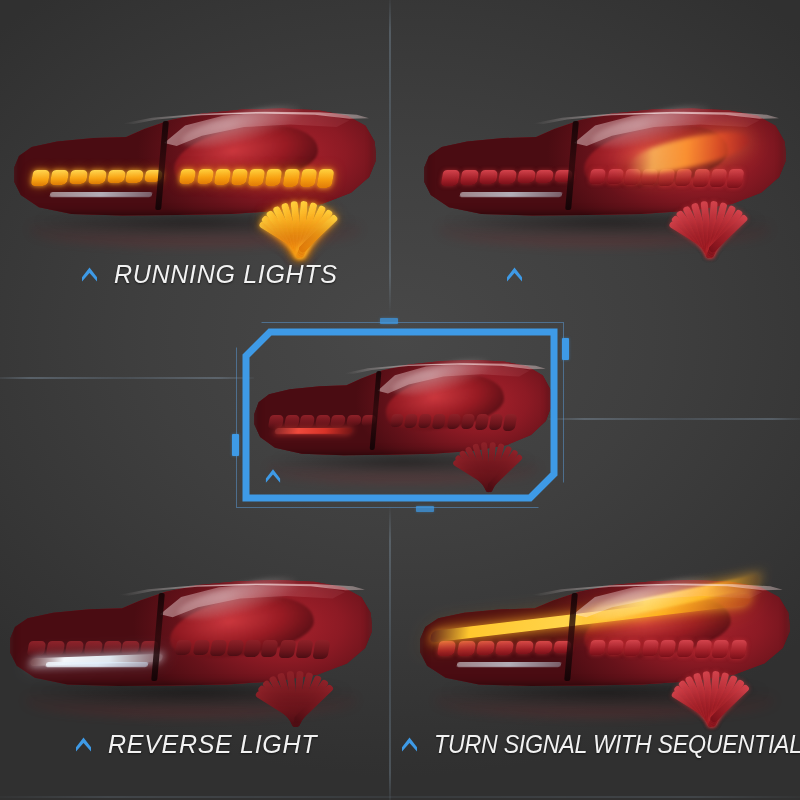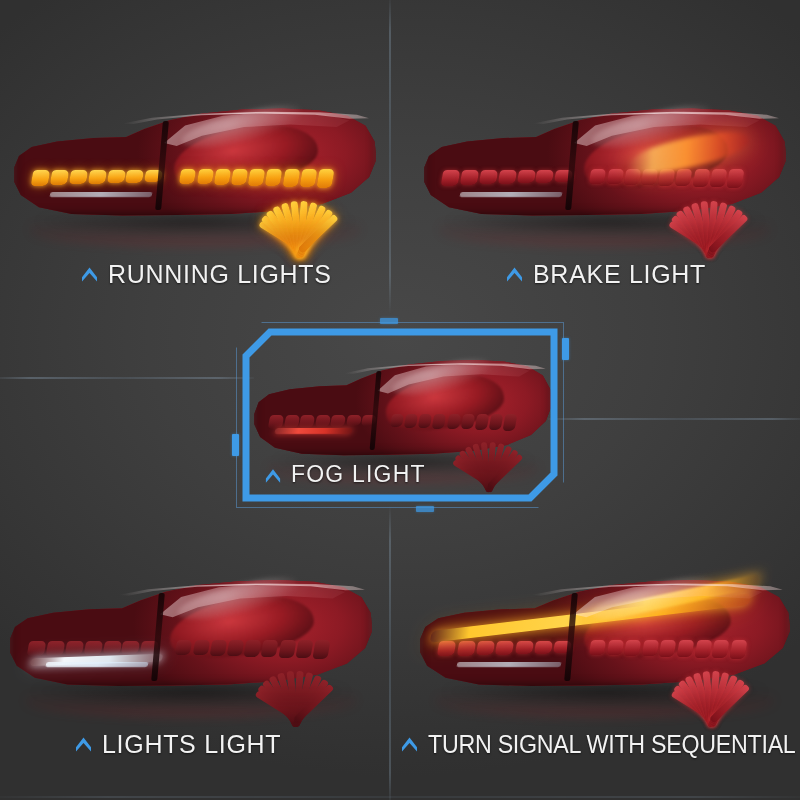--- a/index.html
+++ b/index.html
@@ -240,22 +240,23 @@
     width:84%; height:12%;
     background:radial-gradient(ellipse at 50% 30%, rgba(0,0,0,0.45), rgba(0,0,0,0) 72%);
     filter:blur(4px);
   }
 
   
   .caption {
     position:absolute;
     display:flex;
     align-items:flex-start;
-    gap:9px;
+    gap:15px;
     white-space:nowrap;
+    font-style:italic;
   }
   .chev { flex:0 0 auto; margin-top:4px; }
   .cap-text { display:flex; flex-direction:column; }
   .cap-main {
     color:#f2f2f2;
     font-size:25px;
     letter-spacing:0.7px;
     line-height:1.04;
     text-shadow:0 1px 2px rgba(0,0,0,0.6);
   }
@@ -416,23 +417,20 @@
         <div class="reflection"></div>
       </div>
     </div>
   </div>
   <div class="caption" style="left:505px; top:261px;">
     <span class="chev">
       <svg width="19" height="19" viewBox="0 0 19 19">
           <path d="M9.5 2.4 L17 12.2 L17 16.6 L9.5 8.0 L2 16.6 L2 12.2 Z" fill="#3e9ae6"></path>
         </svg>
     </span>
-    <span class="cap-text">
-      <span class="cap-main">BRAKE LIGHT</span>
-    </span>
   </div>
 
   <div class="panel" style="left:248px; top:333px; width:310px; height:160px;">
     <div class="photo-wrap">
       <div class="lamp dimred">
         <div class="shadow-pool"></div>
         <div class="lampbody">
           <div class="lens-outer"></div>
           <div class="lens-core"></div>
           <div class="fan">
@@ -489,23 +487,20 @@
   <div class="tick" style="left:562px; top:338px; width:7px; height:22px;"></div>
   <div class="tick" style="left:380px; top:318px; width:18px; height:6px; opacity:0.75;"></div>
   <div class="tick" style="left:416px; top:506px; width:18px; height:6px; opacity:0.75;"></div>
 
   <div class="caption cap-fog" style="left:264px; top:463px;">
     <span class="chev">
       <svg width="18" height="18" viewBox="0 0 19 19">
           <path d="M9.5 2.4 L17 12.2 L17 16.6 L9.5 8.0 L2 16.6 L2 12.2 Z" fill="#3e9ae6"></path>
         </svg>
     </span>
-    <span class="cap-text">
-      <span class="cap-main">FOG LIGHT</span>
-    </span>
   </div>
 
   <div class="panel" style="left:2px; top:550px; width:378px; height:178px;">
     <div class="photo-wrap">
       <div class="lamp dimred">
         <div class="shadow-pool"></div>
         <div class="lampbody">
           <div class="lens-outer"></div>
           <div class="lens-core"></div>
           <div class="fan">
@@ -552,21 +547,21 @@
       </div>
     </div>
   </div>
   <div class="caption" style="left:74px; top:731px;">
     <span class="chev">
       <svg width="19" height="19" viewBox="0 0 19 19">
           <path d="M9.5 2.4 L17 12.2 L17 16.6 L9.5 8.0 L2 16.6 L2 12.2 Z" fill="#3e9ae6"></path>
         </svg>
     </span>
     <span class="cap-text">
-      <span class="cap-main">LIGHTS LIGHT</span>
+      <span class="cap-main">REVERSE LIGHT</span>
     </span>
   </div>
 
   <div class="panel" style="left:412px; top:550px; width:386px; height:178px;">
     <div class="photo-wrap">
       <div class="lamp redlit">
         <div class="shadow-pool"></div>
         <div class="lampbody">
           <div class="lens-outer"></div>
           <div class="lens-core"></div>

